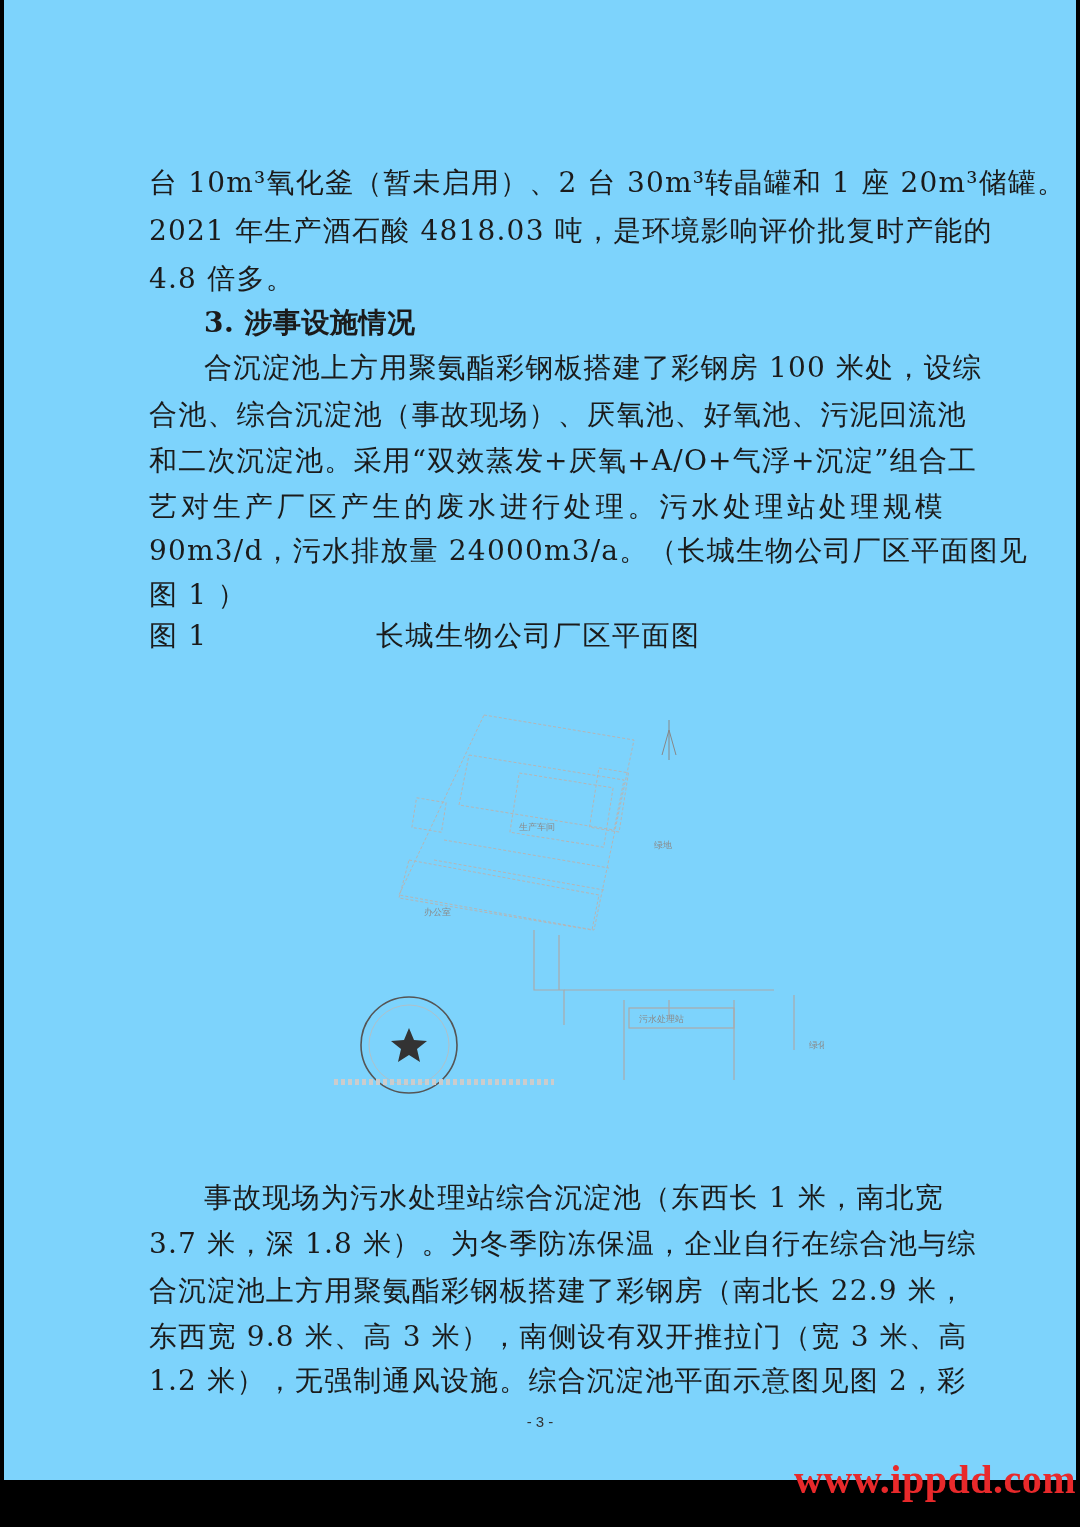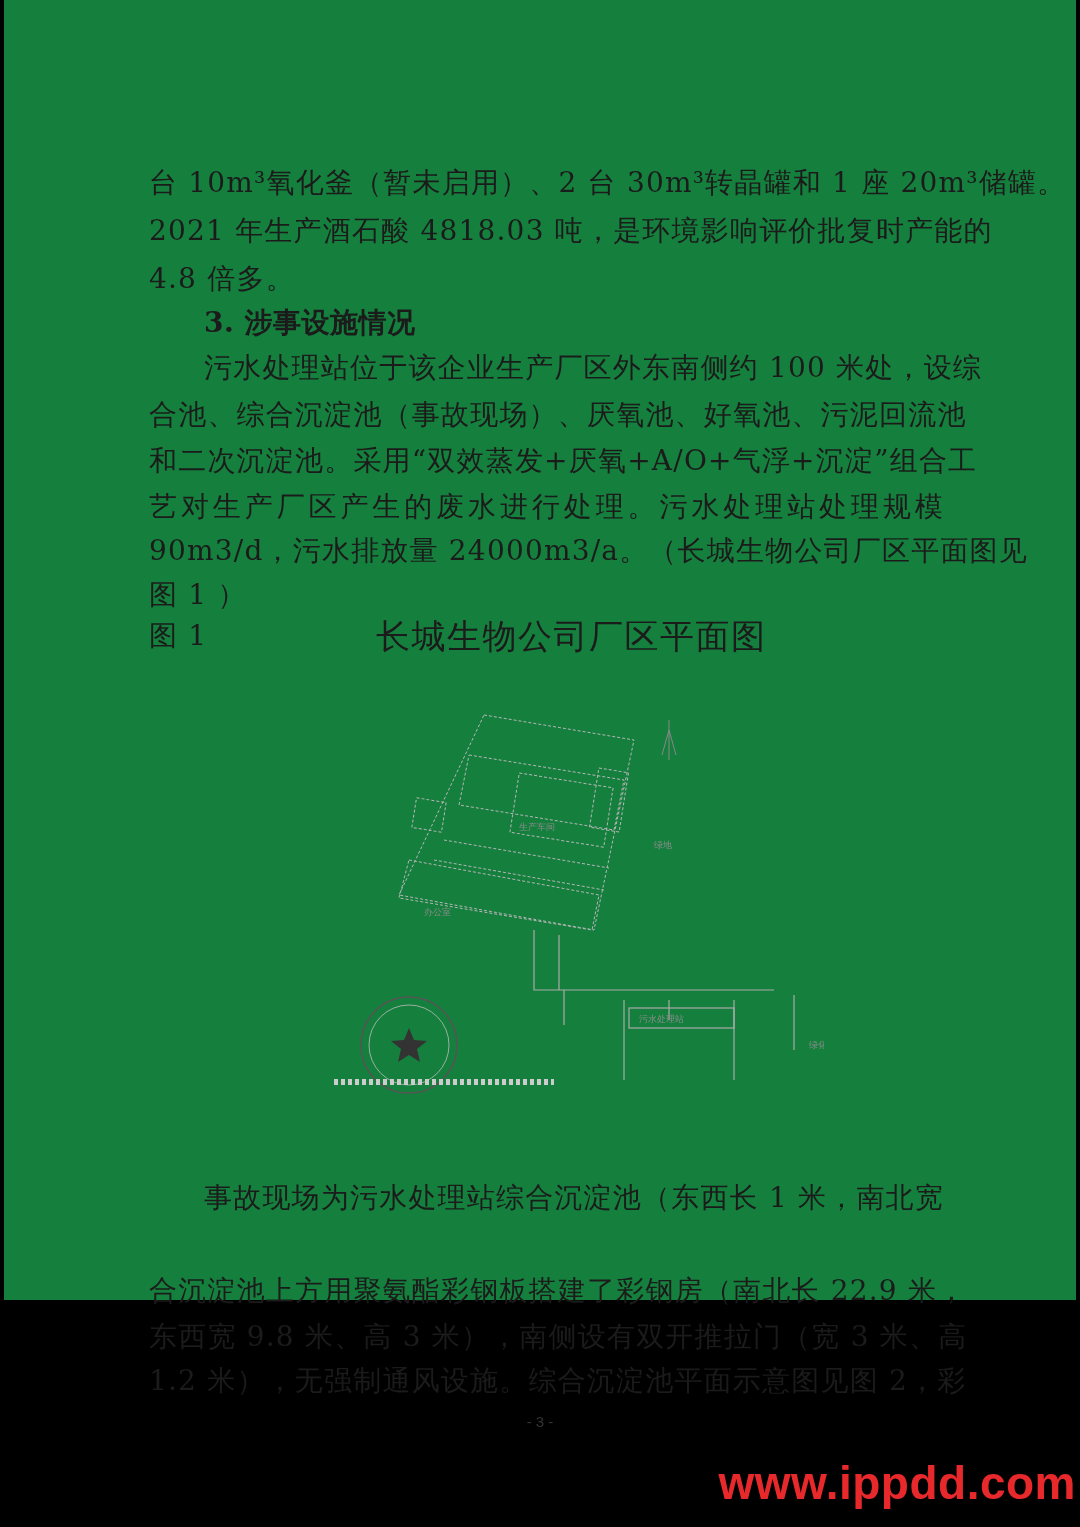--- a/index.html
+++ b/index.html
@@ -1,58 +1,58 @@
 <!DOCTYPE html>
 <html><head>
 <meta charset="utf-8">
 <style>
   html, body { margin: 0; padding: 0; }
   body {
     width: 1080px; height: 1527px; background: #000; position: relative; overflow: hidden;
     font-family: "DejaVu Serif", "Liberation Serif", serif;
   }
   .page {
-    position: absolute; left: 4px; top: 0; width: 1072px; height: 1300px;
-    background: #15803d;
+    position: absolute; left: 4px; top: 0; width: 1072px; height: 1480px;
+    background: #7dd3fc;
   }
   .line {
     position: absolute; left: 145px; width: 795px;
     font-size: 28px; line-height: 36px; color: #1b1b1b; white-space: nowrap;
     letter-spacing: 1.2px;
   }
   .justify { text-align-last: justify; text-align: justify; }
   .indent { left: 200px; width: 740px; }
   .heading { left: 200px; font-weight: bold; letter-spacing: 0.5px; }
   .fig-label { left: 145px; }
-  .fig-title { position: absolute; left: 372px; top: 618px; font-size: 34px; line-height: 36px; color: #1b1b1b; letter-spacing: 1.5px; }
+  .fig-title { position: absolute; left: 372px; top: 618px; font-size: 28px; line-height: 36px; color: #1b1b1b; letter-spacing: 1.5px; }
   .page-num {
     position: absolute; left: 0; width: 1080px; top: 1413px; text-align: center;
     font-family: "Liberation Sans", sans-serif; font-size: 15px; color: #333;
   }
   .watermark {
     position: absolute; right: 4px; top: 1456px;
-    font-family: Liberation Sans, sans-serif; font-weight: bold; font-size: 46px;
+    font-family: Liberation Serif, serif; font-weight: bold; font-size: 40px;
     color: #e8292b; letter-spacing: 0.5px;
   }
   .diagram { position: absolute; left: 320px; top: 700px; width: 500px; height: 400px; }
   .diagram svg { width: 100%; height: 100%; }
   .dlabel { font-family: "DejaVu Sans", sans-serif; font-size: 9px; fill: #8a8a8a; }
 </style>
 </head>
 <body>
 
 <div class="page">
 
   <div class="line justify" style="top:165px">台 10m³氧化釜（暂未启用）、2 台 30m³转晶罐和 1 座 20m³储罐。</div>
   <div class="line justify" style="top:213px">2021 年生产酒石酸 4818.03 吨，是环境影响评价批复时产能的</div>
   <div class="line" style="top:261px">4.8 倍多。</div>
 
   <div class="line heading" style="top:305px">3. 涉事设施情况</div>
 
-  <div class="line indent justify" style="top:350px">污水处理站位于该企业生产厂区外东南侧约 100 米处，设综</div>
+  <div class="line indent justify" style="top:350px">合沉淀池上方用聚氨酯彩钢板搭建了彩钢房 100 米处，设综</div>
   <div class="line justify" style="top:443px">和二次沉淀池。采用“双效蒸发+厌氧+A/O+气浮+沉淀”组合工</div>
   <div class="line justify" style="top:397px">合池、综合沉淀池（事故现场）、厌氧池、好氧池、污泥回流池</div>
   <div class="line justify" style="top:489px">艺对生产厂区产生的废水进行处理。污水处理站处理规模</div>
   <div class="line justify" style="top:533px">90m3/d，污水排放量 24000m3/a。（长城生物公司厂区平面图见</div>
   <div class="line" style="top:577px">图 1 ）</div>
 
   <div class="line fig-label" style="top:618px; width:auto;">图 1</div>
   <div class="fig-title">长城生物公司厂区平面图</div>
 
   <div class="diagram">
@@ -95,19 +95,20 @@
       <g>
         <circle cx="85" cy="345" r="48" fill="none" stroke="#555" stroke-width="1.6"></circle>
         <circle cx="85" cy="345" r="40" fill="none" stroke="#bbb" stroke-width="0.8"></circle>
         <polygon points="85,328 90,340 103,341 93,349 96,362 85,355 74,362 77,349 67,341 80,340" fill="#333"></polygon>
       </g>
       <line x1="10" y1="382" x2="230" y2="382" stroke="#ccc" stroke-width="6" stroke-dasharray="4 3"></line>
     </svg>
   </div>
 
   <div class="line indent justify" style="top:1180px">事故现场为污水处理站综合沉淀池（东西长 1 米，南北宽</div>
+  <div class="line justify" style="top:1226px">3.7 米，深 1.8 米）。为冬季防冻保温，企业自行在综合池与综</div>
   <div class="line justify" style="top:1273px">合沉淀池上方用聚氨酯彩钢板搭建了彩钢房（南北长 22.9 米，</div>
   <div class="line justify" style="top:1319px">东西宽 9.8 米、高 3 米），南侧设有双开推拉门（宽 3 米、高</div>
   <div class="line justify" style="top:1363px">1.2 米），无强制通风设施。综合沉淀池平面示意图见图 2，彩</div>
 </div>
 
 <div class="page-num">- 3 -</div>
 <div class="watermark">www.ippdd.com</div>
 
 </body></html>

